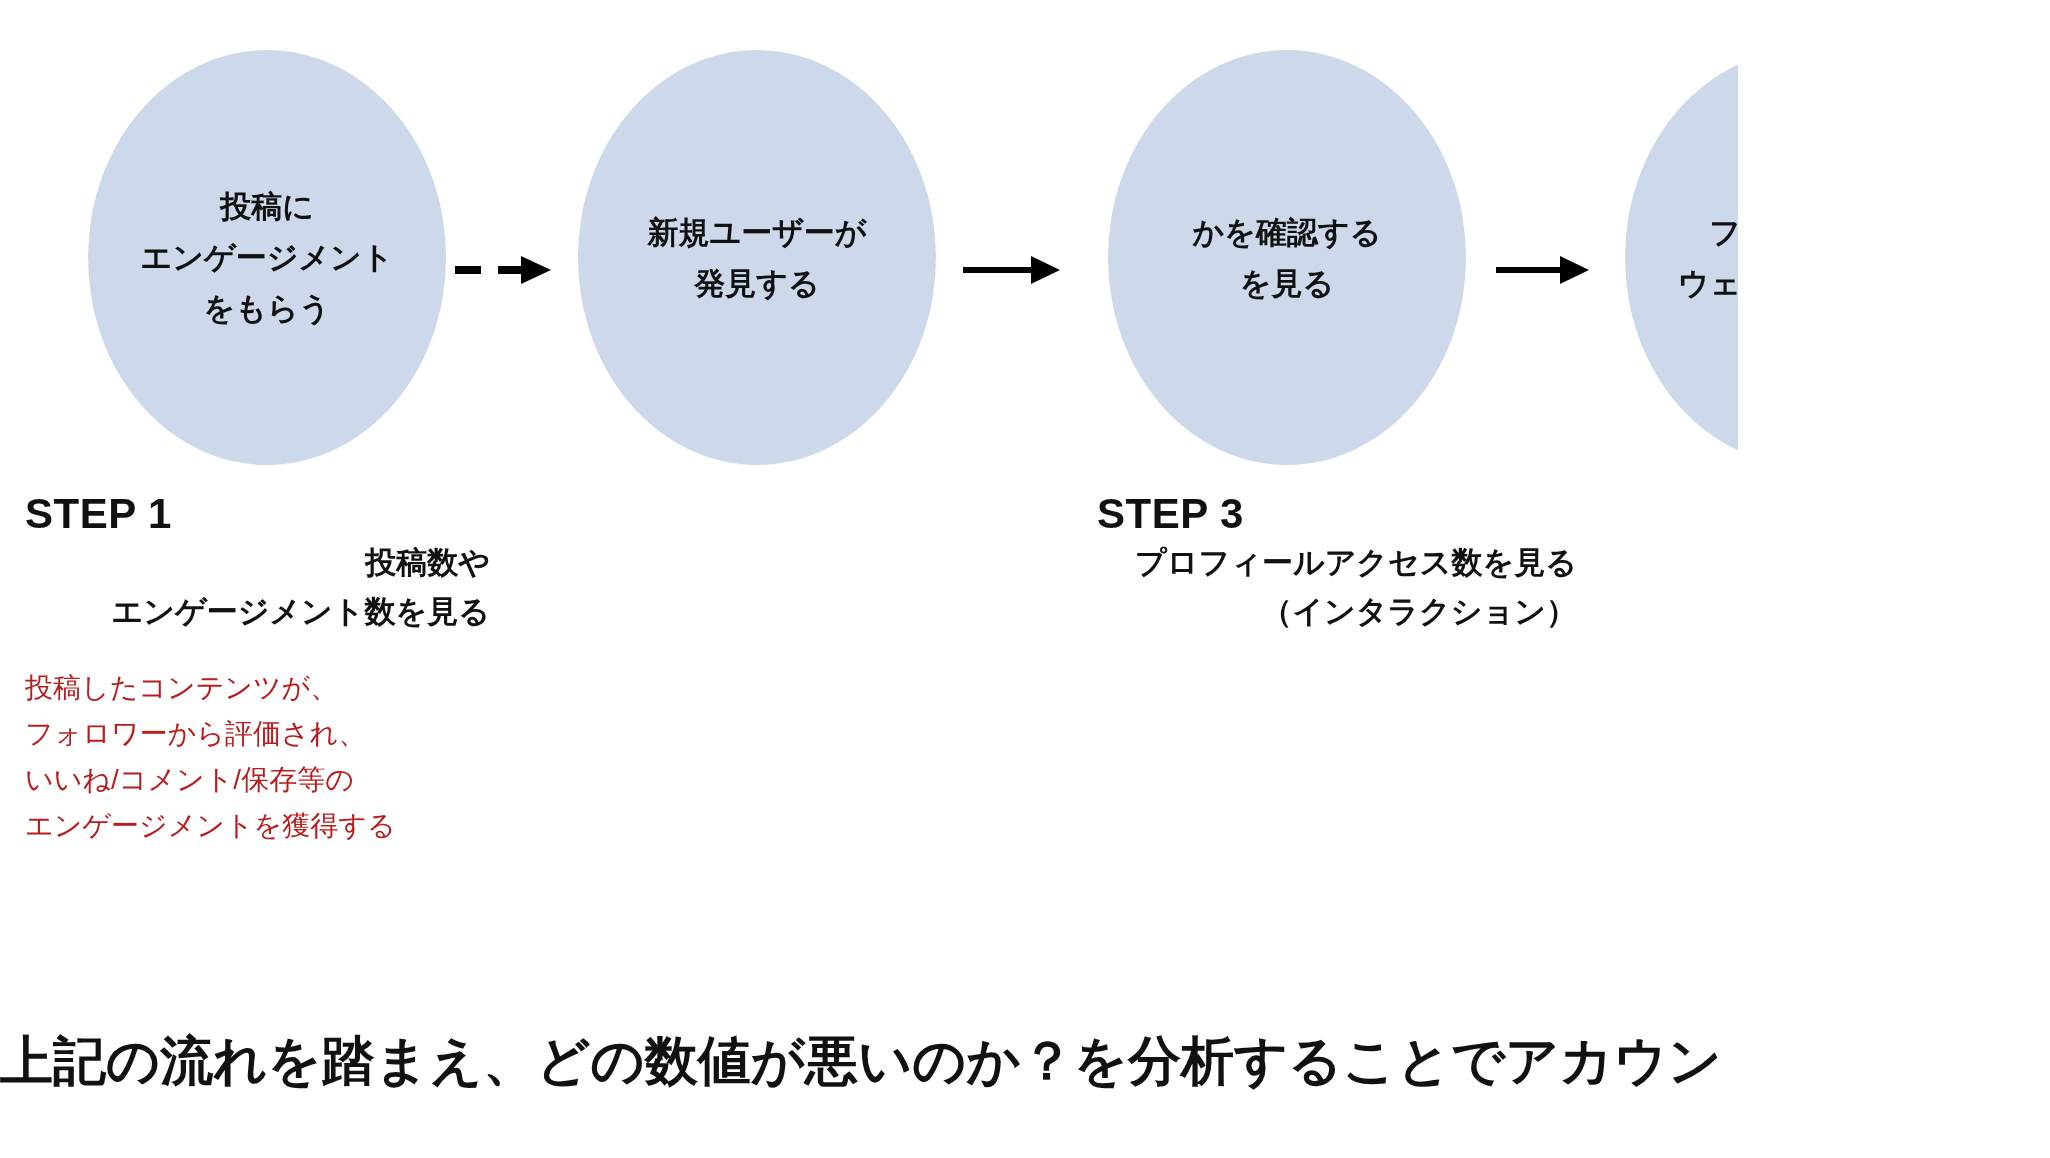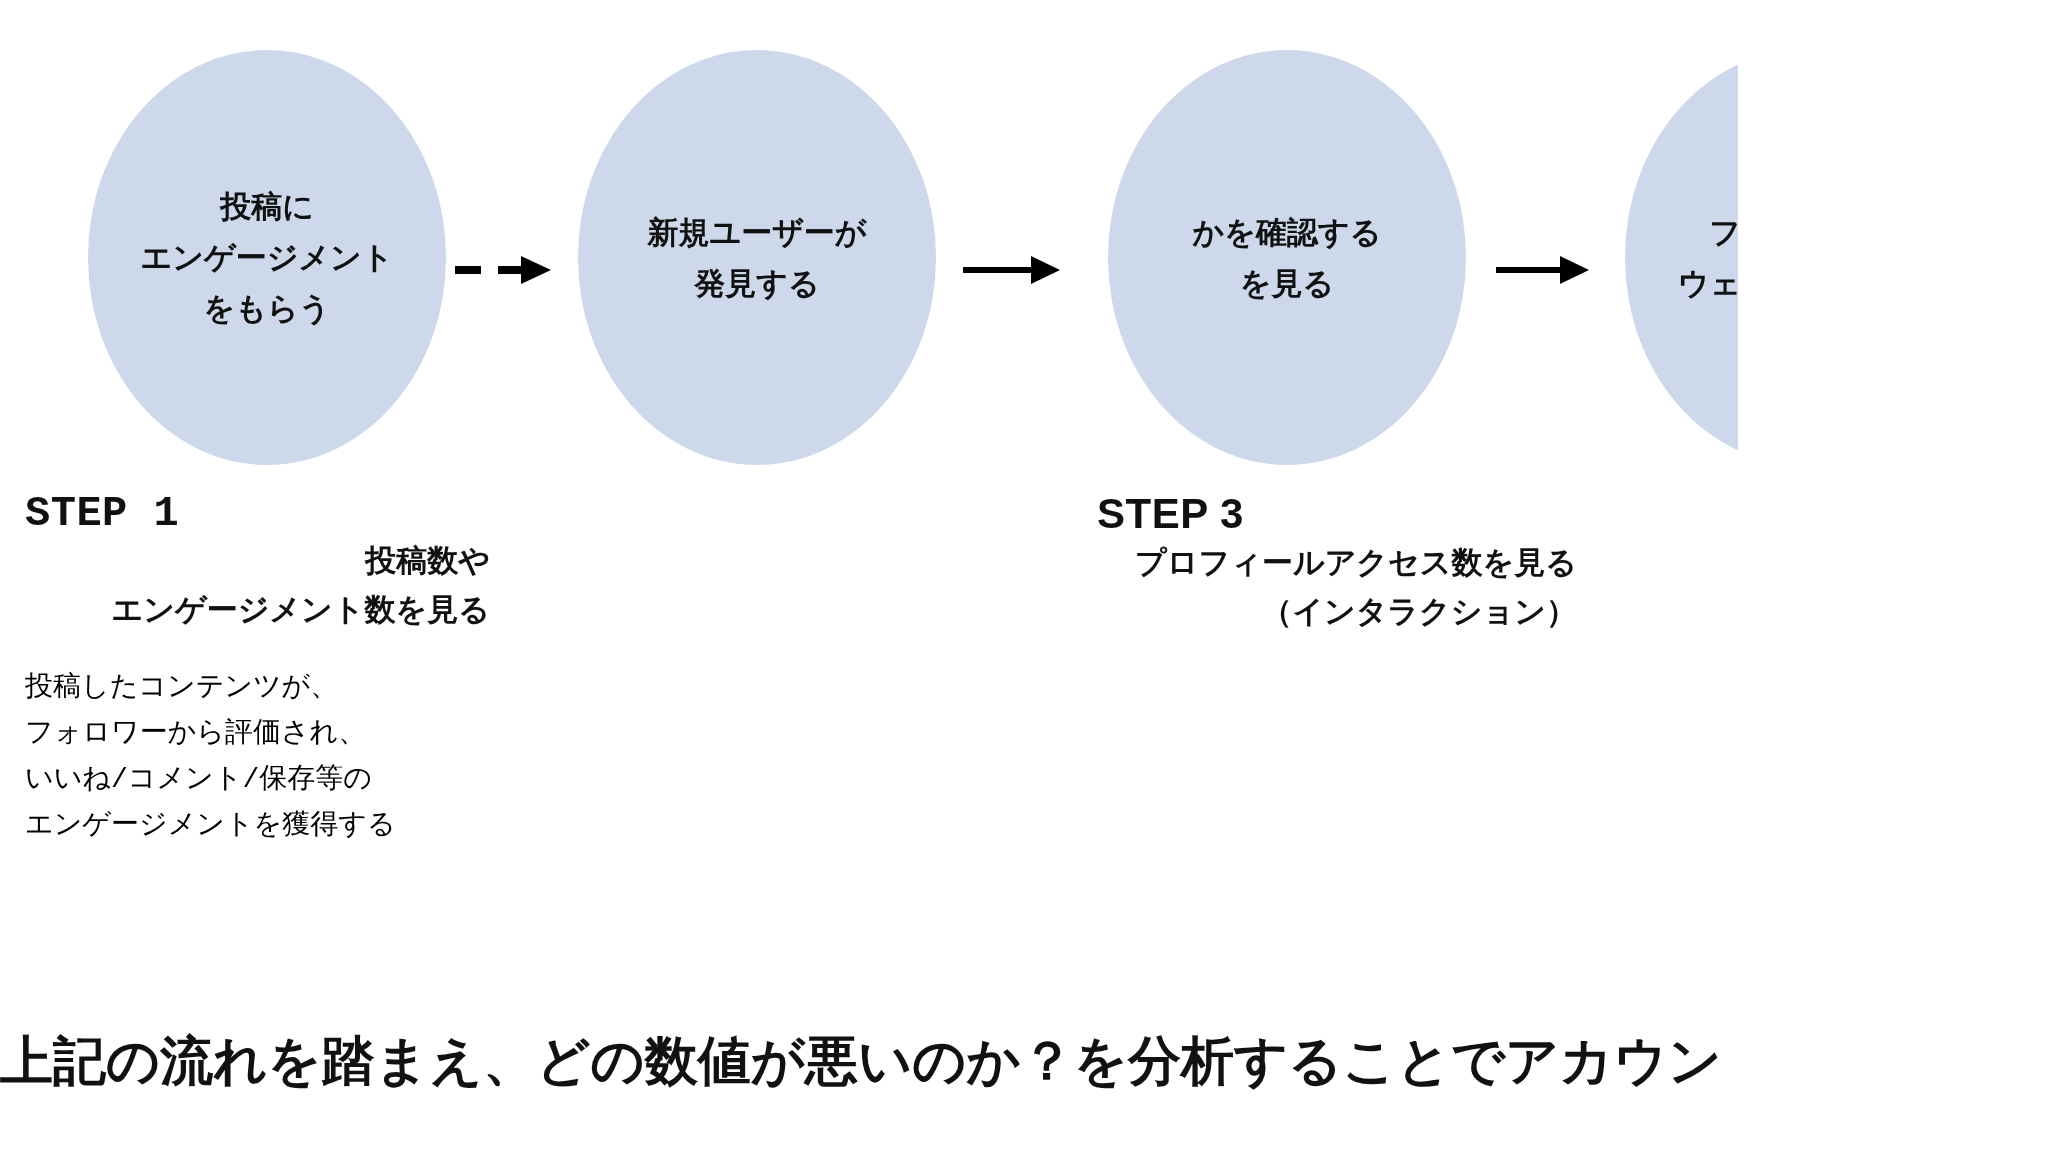--- a/index.html
+++ b/index.html
@@ -46,21 +46,21 @@
   }
 
   
   .arrow { position: absolute; top: 252px; color: var(--arrow); }
   .arrow-1 { left: 453px; }
   .arrow-2 { left: 963px; }
   .arrow-3 { left: 1496px; }
 
   
   .col { position: absolute; top: 490px; }
-  .col-1 { left: 25px;   width: 465px; font-family: Liberation Mono, monospace; }
+  .col-1 { left: 25px;   width: 465px; }
   .col-2 { left: 510px;  width: 552px; }
   .col-3 { left: 1097px; width: 480px; }
   .col-4 { left: 1607px; width: 443px; }
 
   .step-label {
     font-size: 42px;
     font-weight: bold;
     letter-spacing: 0.5px;
   }
   .step-subtitle {
@@ -69,21 +69,21 @@
     line-height: 49px;
     white-space: pre-line;
     text-align: right;
   }
   .step-body {
     margin-top: 29px;
     font-size: 28px;
     font-weight: normal;
     line-height: 46px;
     white-space: pre-line;
-    color: #000000;
+    color: #b91c1c;
   }
 
   
   .footer-line {
     position: absolute;
     left: 0;
     right: 0;
     top: 1026px;
     text-align: center;
     font-size: 53px;

